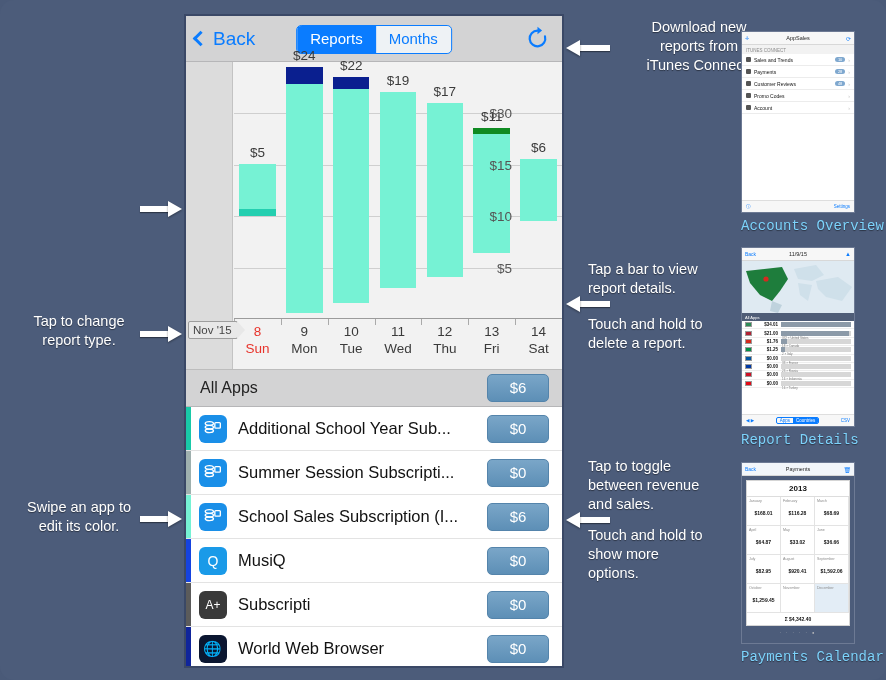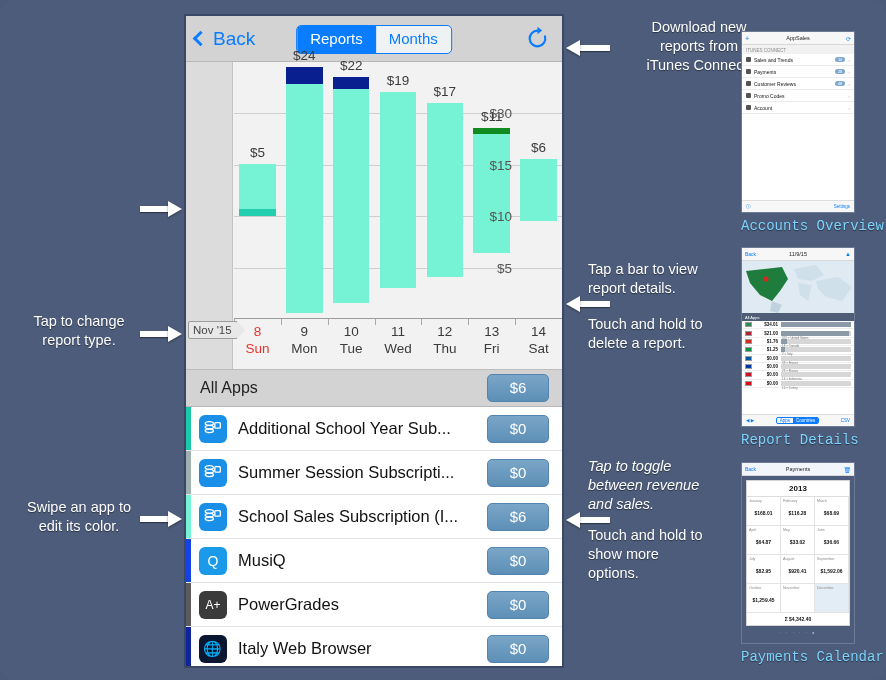--- a/index.html
+++ b/index.html
@@ -335,21 +335,21 @@
 
   <div class="note left" style="left:588px; top:260px; width:160px;">Tap a bar to view
 report details.</div>
   <div class="arrow l" style="left:566px; top:296px; width:44px;">
       <div class="shaft"></div>
       <div class="head"></div>
     </div>
   <div class="note left" style="left:588px; top:315px; width:168px;">Touch and hold to
 delete a report.</div>
 
-  <div class="note left" style="left:588px; top:457px; width:166px;font-style:italic;">Tap to toggle
+  <div class="note left" style="left:588px; top:457px; width:166px;">Tap to toggle
 between revenue
 and sales.</div>
   <div class="arrow l" style="left:566px; top:512px; width:44px;">
       <div class="shaft"></div>
       <div class="head"></div>
     </div>
   <div class="note left" style="left:588px; top:526px; width:166px;">Touch and hold to
 show more
 options.</div>
 
@@ -525,27 +525,27 @@
         </div>
         <div class="row">
           <div class="strip" style="background: rgb(21, 67, 224);"></div>
           <div class="appicon" style="background: rgb(26, 154, 232);">Q</div>
           <div class="nm">MusiQ</div>
           <div class="pill">$0</div>
         </div>
         <div class="row">
           <div class="strip" style="background: rgb(91, 91, 91);"></div>
           <div class="appicon" style="background: rgb(58, 58, 58); font-size: 12px;">A+</div>
-          <div class="nm">PowerGrades</div>
+          <div class="nm">Subscripti</div>
           <div class="pill">$0</div>
         </div>
         <div class="row">
           <div class="strip" style="background: rgb(16, 37, 155);"></div>
           <div class="appicon" style="background: rgb(11, 22, 48); font-size: 15px;">🌐</div>
-          <div class="nm">Italy Web Browser</div>
+          <div class="nm">World Web Browser</div>
           <div class="pill">$0</div>
         </div>
       </div>
   </div>
 
   <div class="thumbwrap" style="left:741px; top:31px;">
     <div class="thumb" style="width:114px; height:182px;">
       <div class="tnav">
         <span class="l">✛</span>
         <span>AppSales</span>

